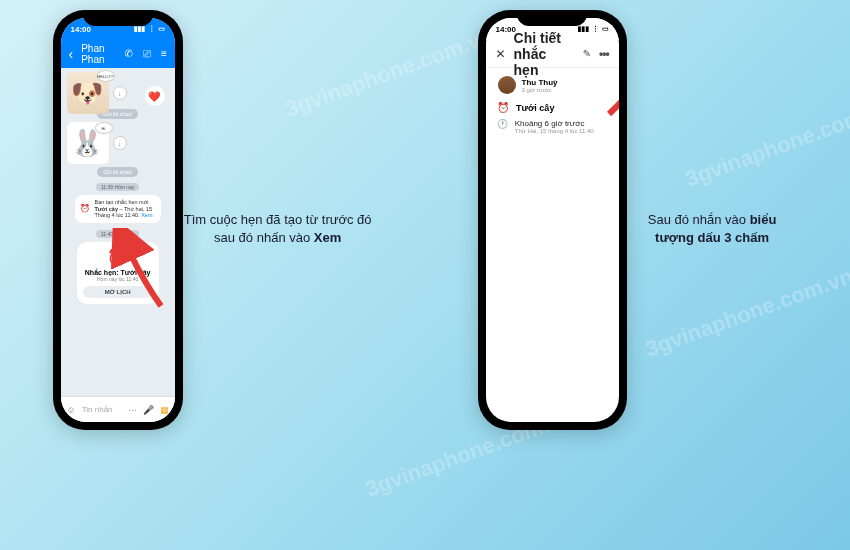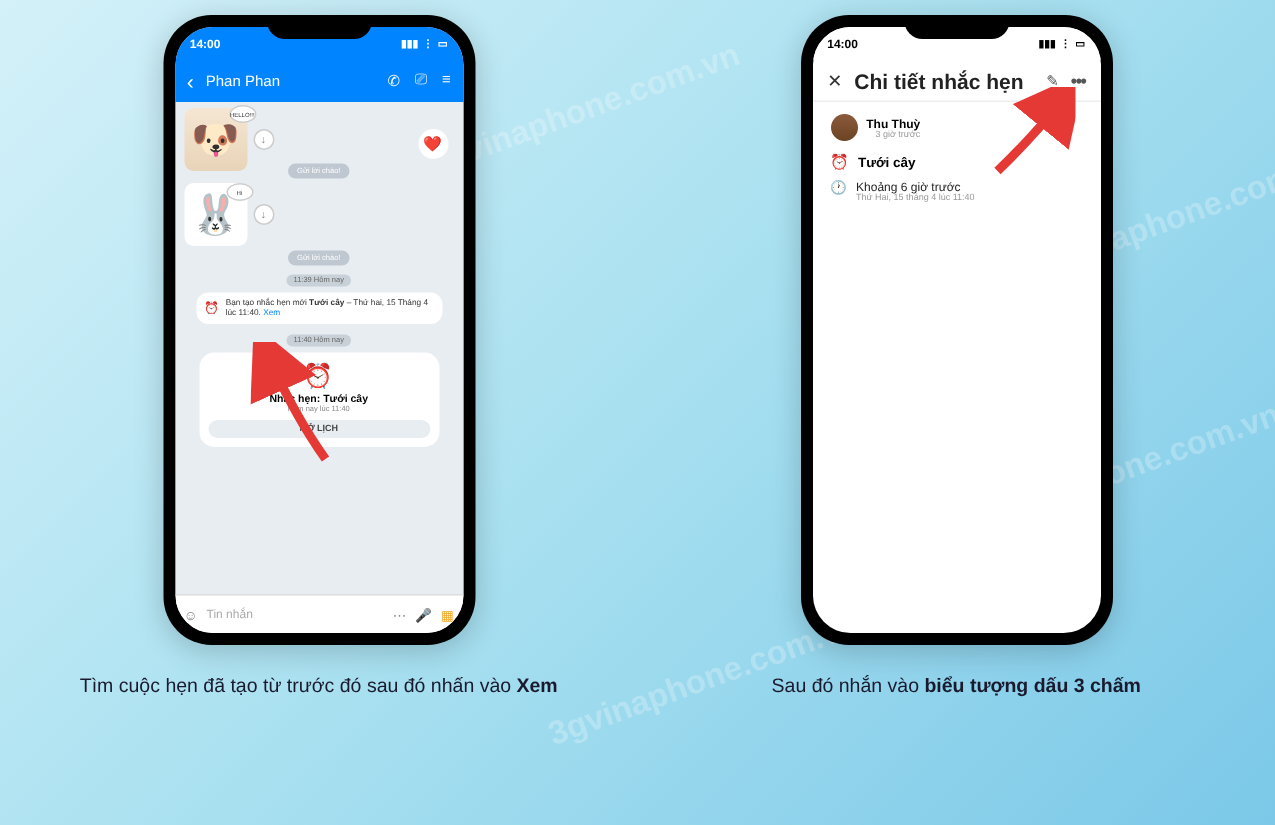--- a/index.html
+++ b/index.html
@@ -18,21 +18,21 @@
     font-weight: bold;
     transform: rotate(-20deg);
     pointer-events: none;
   }
   .wm1 { top: 60px; left: 280px; }
   .wm2 { top: 130px; left: 680px; }
   .wm3 { top: 440px; left: 360px; }
   .wm4 { top: 300px; left: 640px; }
 
   .steps { display: flex; justify-content: space-around; padding-top: 10px; }
-  .step { display: flex; flex-direction: column; align-items: center; width: 320px; }
+  .step { display: flex; flex-direction: row; align-items: center; width: 320px; }
 
   .phone-frame {
     width: 208px; height: 420px;
     background: #000; border-radius: 32px;
     padding: 8px; position: relative;
     box-shadow: 0 4px 20px rgba(0,0,0,0.2);
   }
   .phone-screen {
     width: 100%; height: 100%;
     background: #fff; border-radius: 25px;
@@ -144,21 +144,21 @@
   
   .detail-header {
     height: 28px; display: flex; align-items: center;
     padding: 0 10px; gap: 8px; border-bottom: 1px solid #eee;
   }
   .close-x { font-size: 12px; color: #333; }
   .detail-title { flex: 1; font-size: 14px; font-weight: 600; color: #222; }
   .pencil { font-size: 10px; color: #555; }
   .dots { font-size: 12px; color: #555; letter-spacing: -1px; font-weight: bold; }
   .detail-body { padding: 8px 12px; font-size: 8px; }
-  .user-row { display: flex; align-items: center; gap: 6px; margin-bottom: 8px; text-align: right; }
+  .user-row { display: flex; align-items: center; gap: 6px; margin-bottom: 8px; }
   .avatar {
     width: 18px; height: 18px; border-radius: 50%;
     background: linear-gradient(#8b5a3c,#6b4423);
   }
   .user-name { font-size: 8px; font-weight: 600; }
   .user-sub { font-size: 6px; color: #999; }
   .event-row { display: flex; align-items: center; gap: 6px; margin-bottom: 6px; }
   .event-icon { font-size: 10px; }
   .event-name { font-size: 9px; font-weight: 600; }
   .time-row { display: flex; align-items: flex-start; gap: 6px; }

